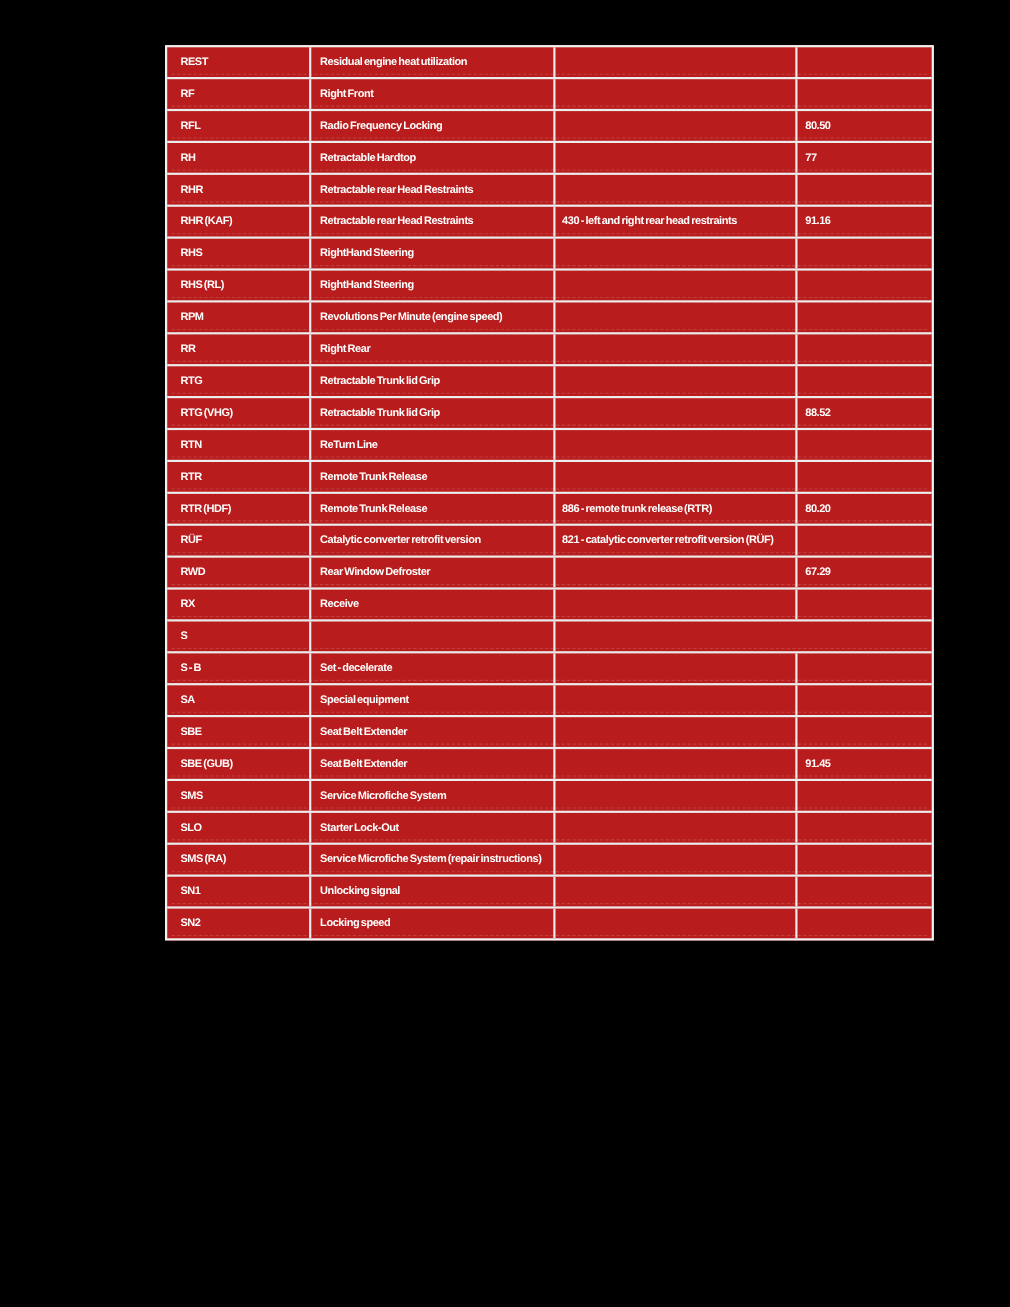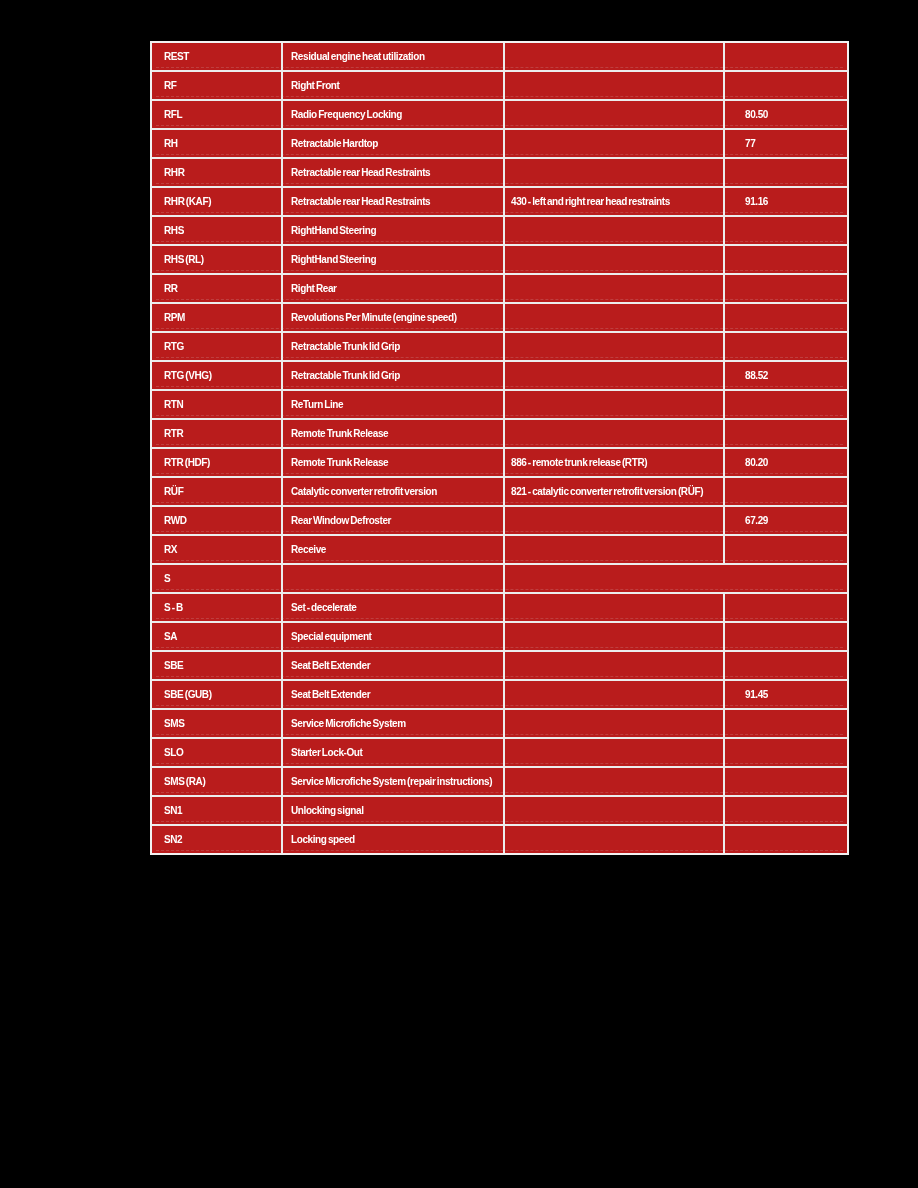--- a/index.html
+++ b/index.html
@@ -56,21 +56,21 @@
     letter-spacing: -0.4px;
     word-spacing: -1px;
     line-height: 15px;
     padding: 3px 3px 3px 8px;
     border-right: 2px solid #ececec;
     overflow: hidden;
   }
   .c-abbr   { padding-left: 12px; }
   .c-desc   { padding-left: 8px; }
   .c-detail { padding-left: 6px; }
-  .c-code   { padding-left: 20px; border-right: none; }
+  .c-code   { padding-left: 7px; border-right: none; }
 </style>
 </head>
 <body>
 
 <div class="page">
   <div class="abbr-table" id="abbr-table">
   <div class="row">
     <div class="cell c-abbr">REST</div>
     <div class="cell c-desc">Residual engine heat utilization</div>
     <div class="cell c-detail"></div>
@@ -120,29 +120,29 @@
   </div>
 
   <div class="row">
     <div class="cell c-abbr">RHS (RL)</div>
     <div class="cell c-desc">RightHand Steering</div>
     <div class="cell c-detail"></div>
     <div class="cell c-code"></div>
   </div>
 
   <div class="row">
+    <div class="cell c-abbr">RPM</div>
+    <div class="cell c-desc">Revolutions Per Minute (engine speed)</div>
+    <div class="cell c-detail"></div>
+    <div class="cell c-code"></div>
+  </div>
+
+  <div class="row">
     <div class="cell c-abbr">RR</div>
     <div class="cell c-desc">Right Rear</div>
-    <div class="cell c-detail"></div>
-    <div class="cell c-code"></div>
-  </div>
-
-  <div class="row">
-    <div class="cell c-abbr">RPM</div>
-    <div class="cell c-desc">Revolutions Per Minute (engine speed)</div>
     <div class="cell c-detail"></div>
     <div class="cell c-code"></div>
   </div>
 
 
   <div class="row">
     <div class="cell c-abbr">RTG</div>
     <div class="cell c-desc">Retractable Trunk lid Grip</div>
     <div class="cell c-detail"></div>
     <div class="cell c-code"></div>

